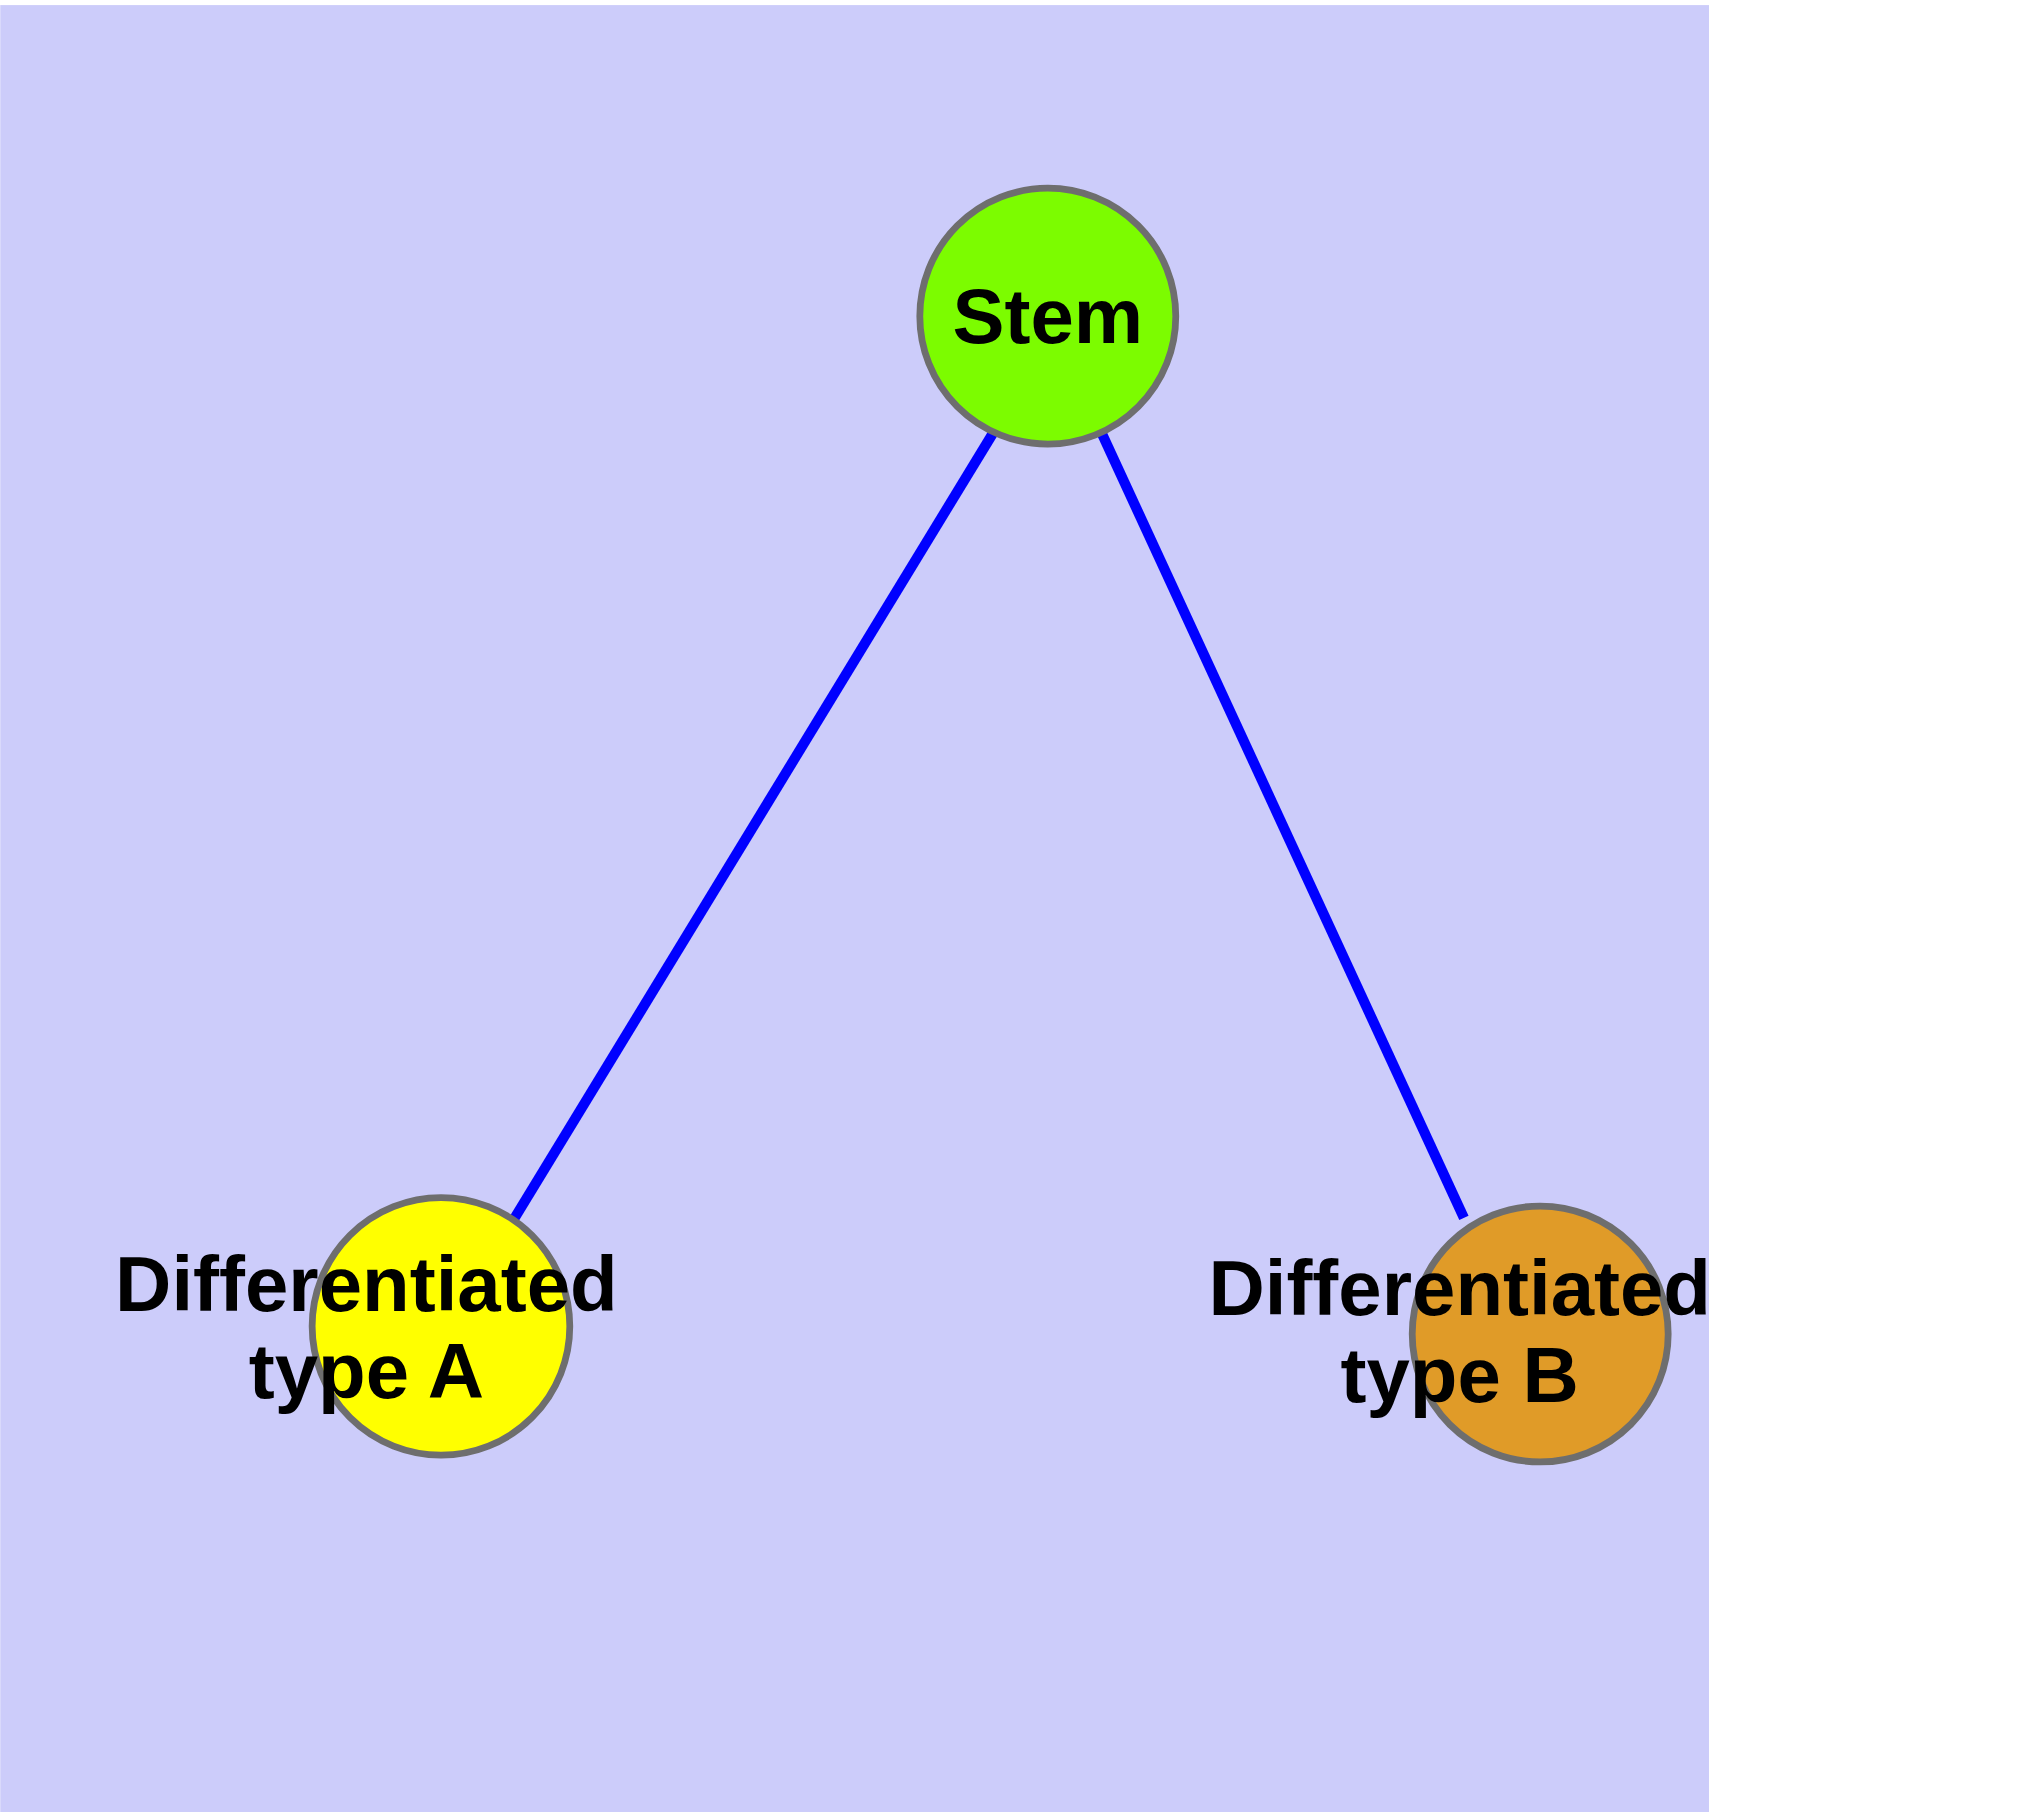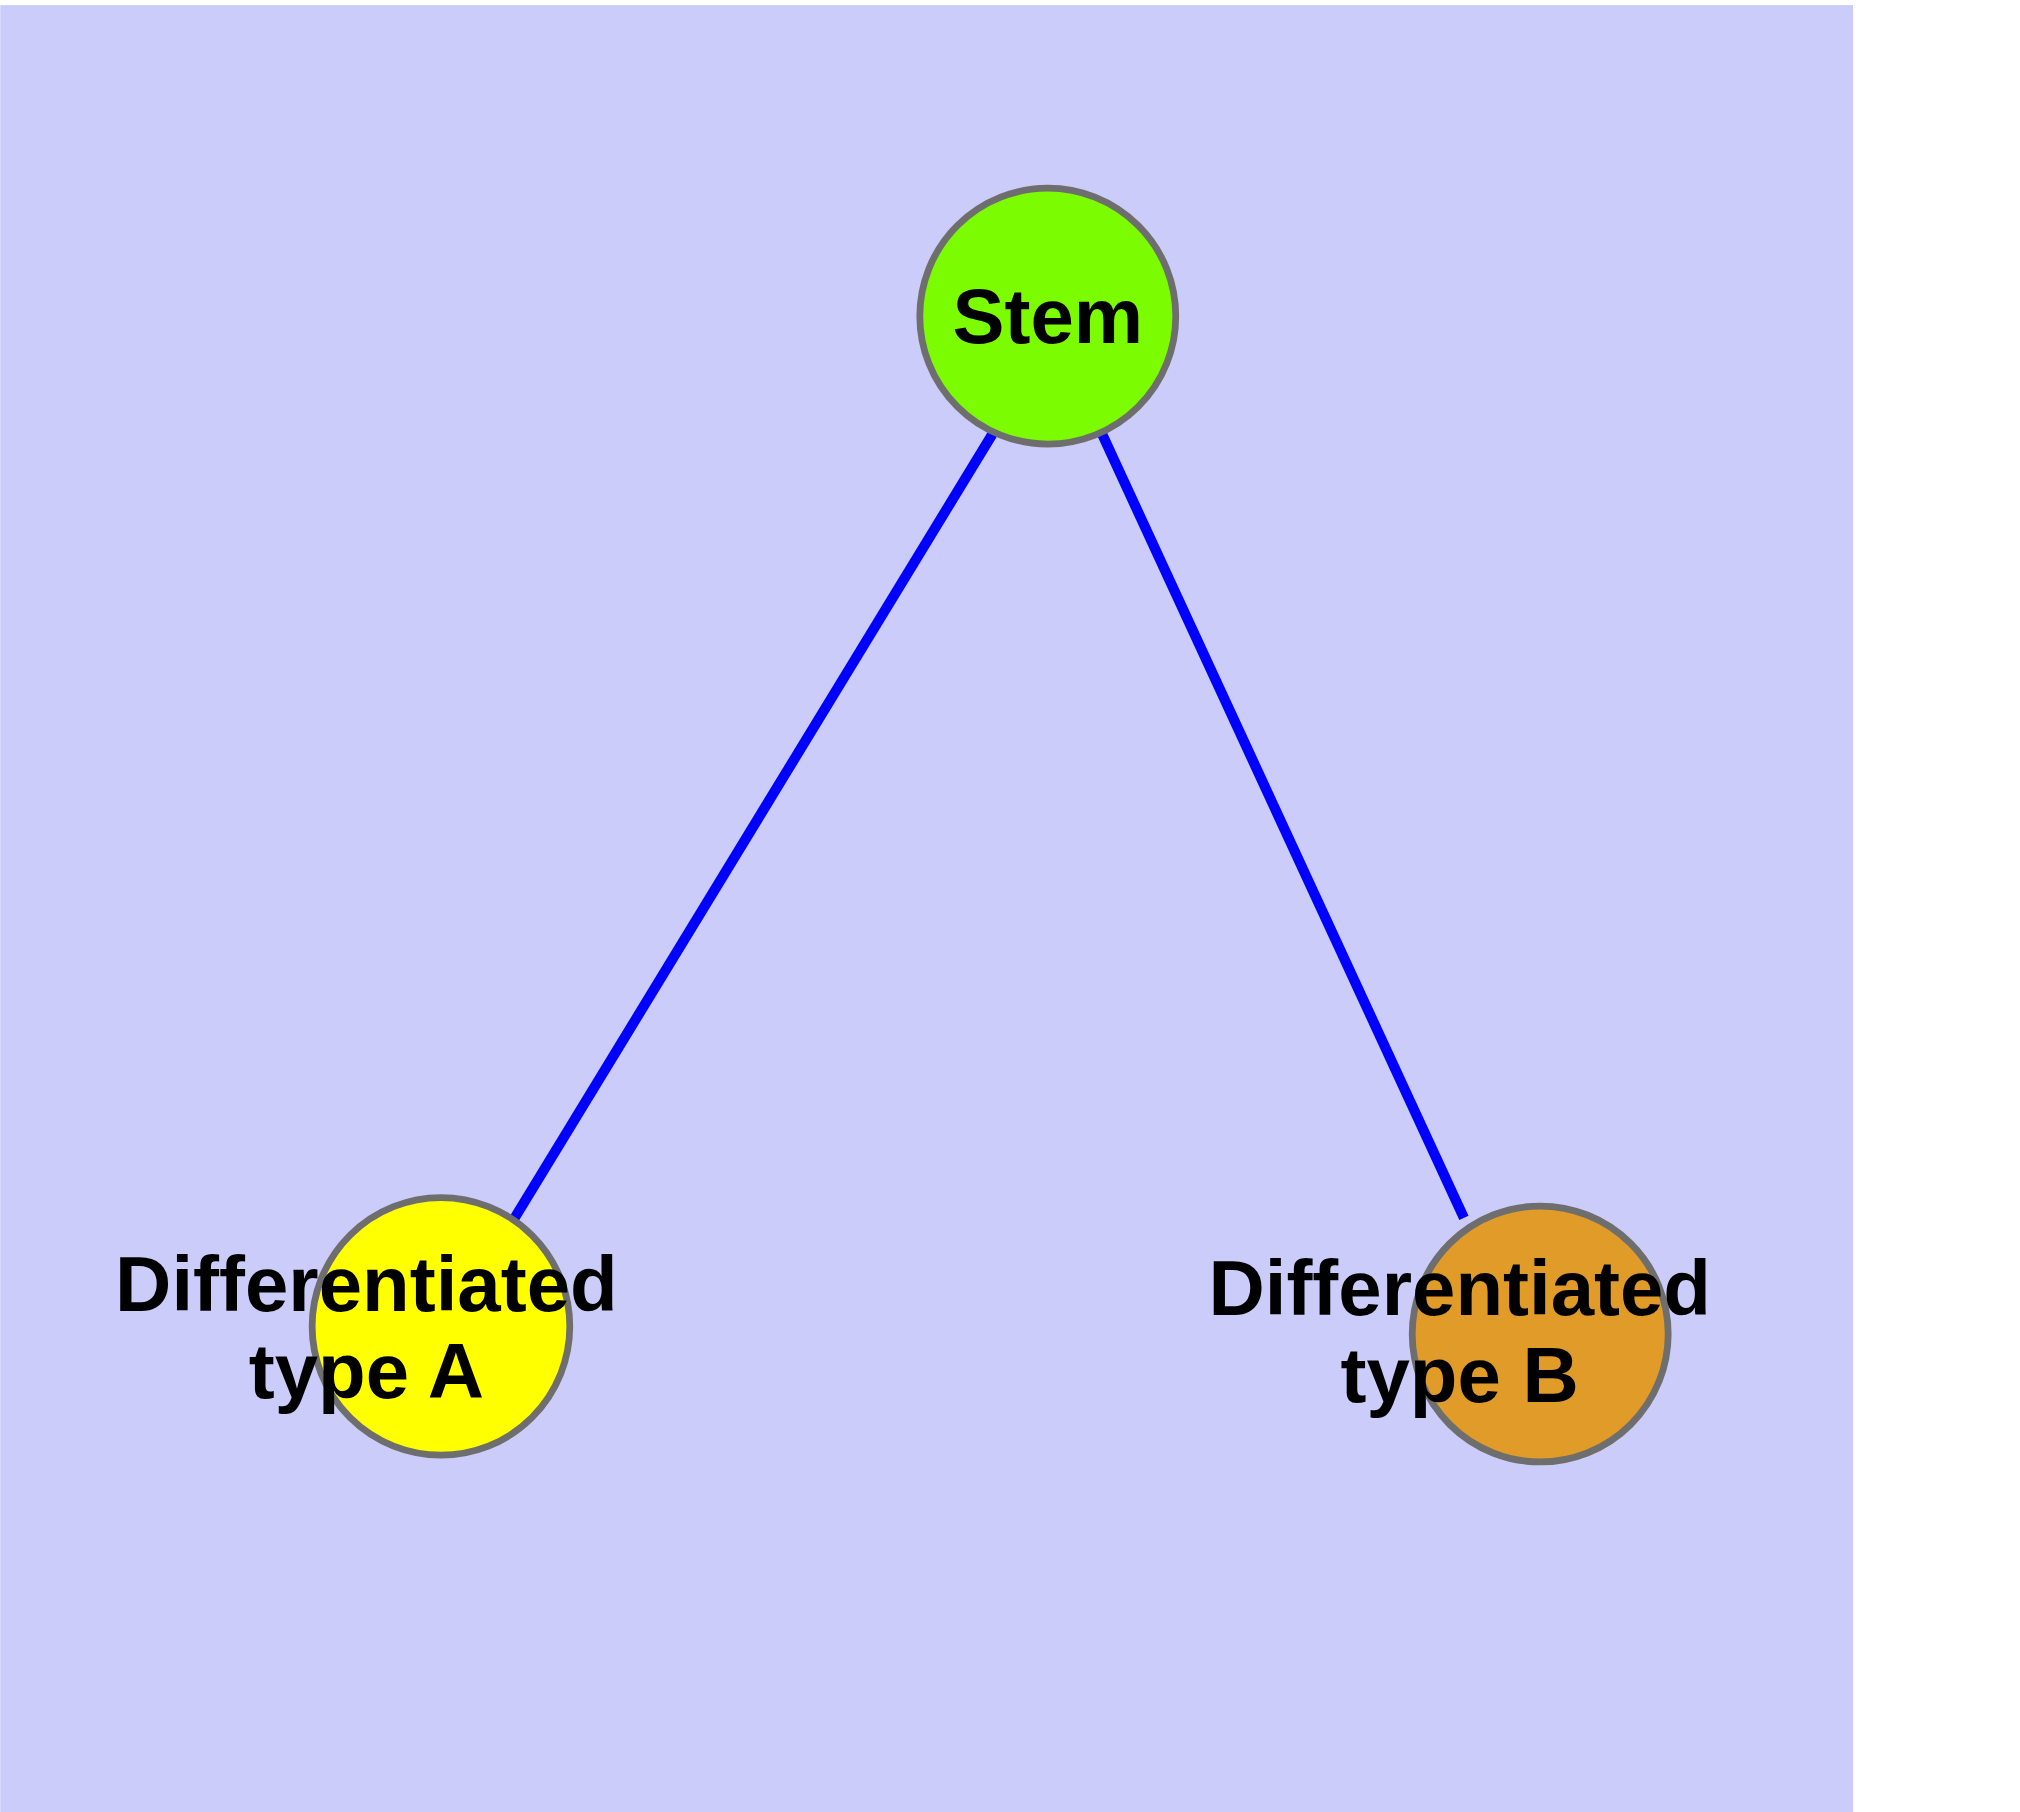--- a/index.html
+++ b/index.html
@@ -6,21 +6,21 @@
   html, body {
     margin: 0;
     padding: 0;
     background: #ffffff;
   }
   body {
     font-family: "Liberation Sans", sans-serif;
   }
   #canvas {
     position: relative;
-    width: 1853px;
+    width: 1709px;
     height: 1812px;
     overflow: hidden;
     background: #ffffff;
   }
   #graph-svg {
     position: absolute;
     left: 0;
     top: 0;
     width: 2021px;
     height: 1812px;

